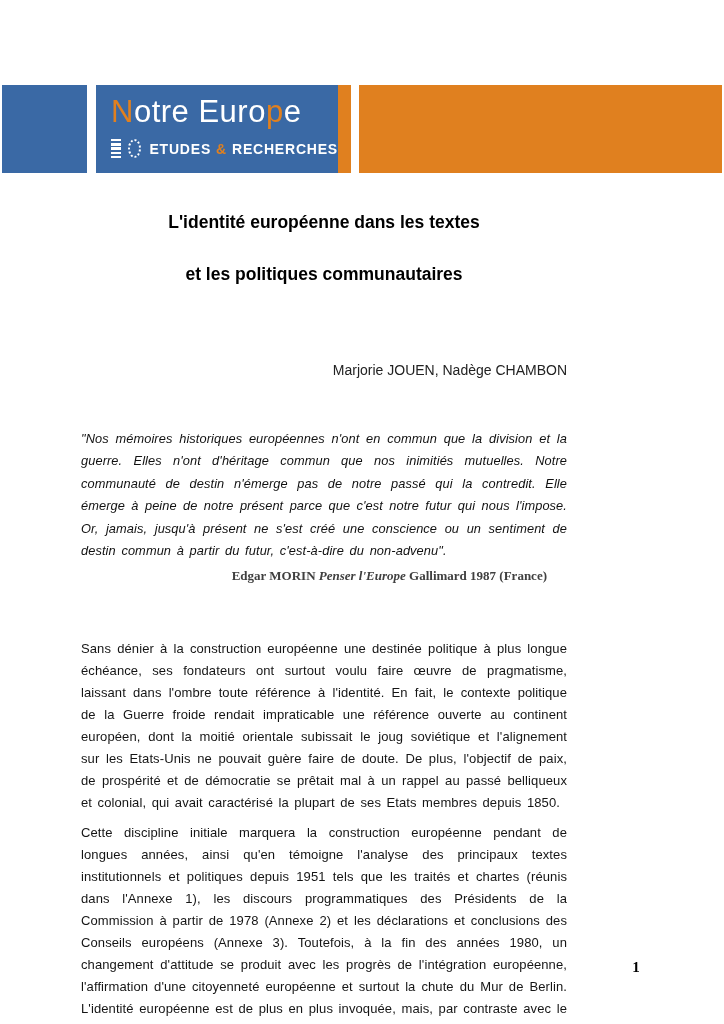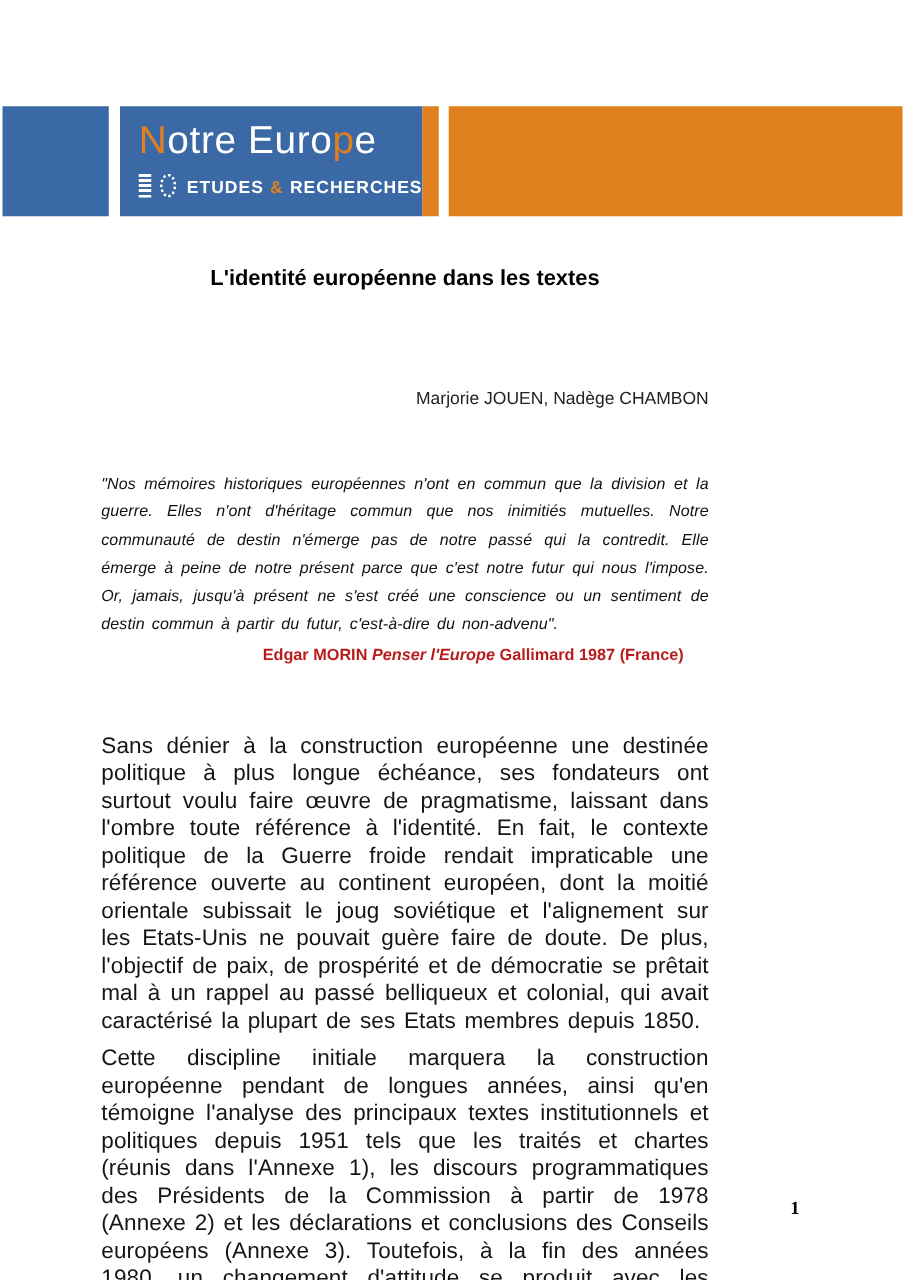--- a/index.html
+++ b/index.html
@@ -53,28 +53,28 @@
 
   .authors{margin-top:62px;text-align:right;font-size:14px;color:#222;}
 
   .quote{
     margin:50px 0 0 0;
     font-size:12.8px;font-style:italic;line-height:22.4px;
     text-align:justify;word-spacing:2px;letter-spacing:0.1px;color:#111;
   }
   .attribution{
     margin-top:6px;text-align:right;padding-right:20px;
-    font-size:13px;font-weight:700;color:#b91c1c;
+    font-size:13px;font-weight:700;color:#404040;font-family:Liberation Serif, serif;
   }
   .attribution .work{font-style:italic;}
 
   .body-text{margin-top:54px;}
   .body-text p{
     margin:0 0 8px 0;
-    font-size:18px;line-height:22px;
+    font-size:13px;line-height:22px;
     text-align:justify;word-spacing:1.8px;letter-spacing:0.1px;color:var(--ink);
   }
 
   .page-number{
     position:absolute;left:626px;top:959px;width:20px;
     text-align:center;
     font-family:"Liberation Serif", serif;
     font-size:15px;font-weight:700;color:#000;
   }
 </style>
@@ -99,20 +99,21 @@
       </div>
     </div>
 
     <div class="block orange-stripe"></div>
     <div class="block orange-block"></div>
   </header>
 
   <main class="content">
     <h1 class="doc-title">
       <div class="t-line">L'identité européenne dans les textes</div>
+      <div class="t-line">et les politiques communautaires</div>
     </h1>
 
     <div class="authors">Marjorie JOUEN, Nadège CHAMBON</div>
 
     <blockquote class="quote">"Nos mémoires historiques européennes n'ont en commun que la division et la guerre. Elles n'ont d'héritage commun que nos inimitiés mutuelles. Notre communauté de destin n'émerge pas de notre passé qui la contredit. Elle émerge à peine de notre présent parce que c'est notre futur qui nous l'impose. Or, jamais, jusqu'à présent ne s'est créé une conscience ou un sentiment de destin commun à partir du futur, c'est-à-dire du non-advenu".</blockquote>
 
     <div class="attribution">
       <span>Edgar MORIN </span><span class="work">Penser l'Europe</span><span> Gallimard 1987 (France)</span>
     </div>
 

